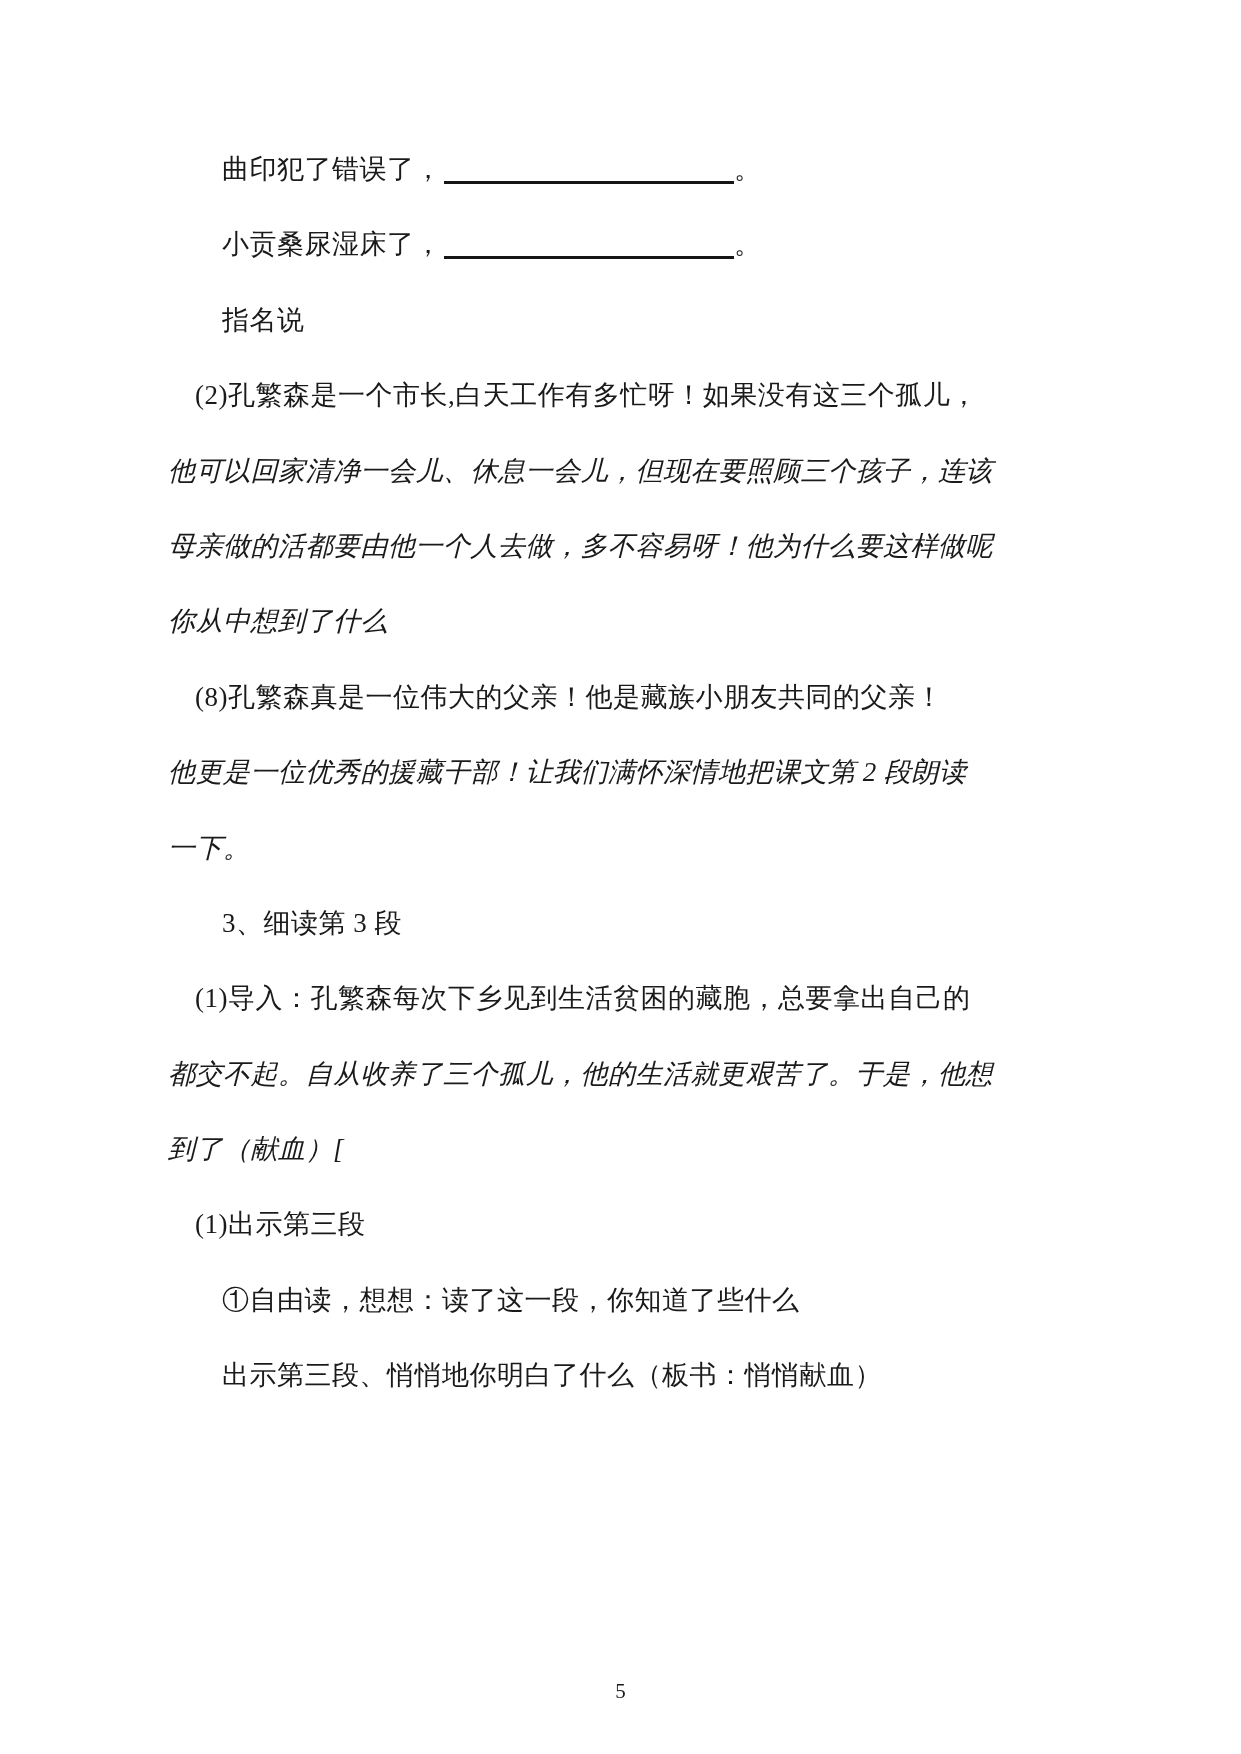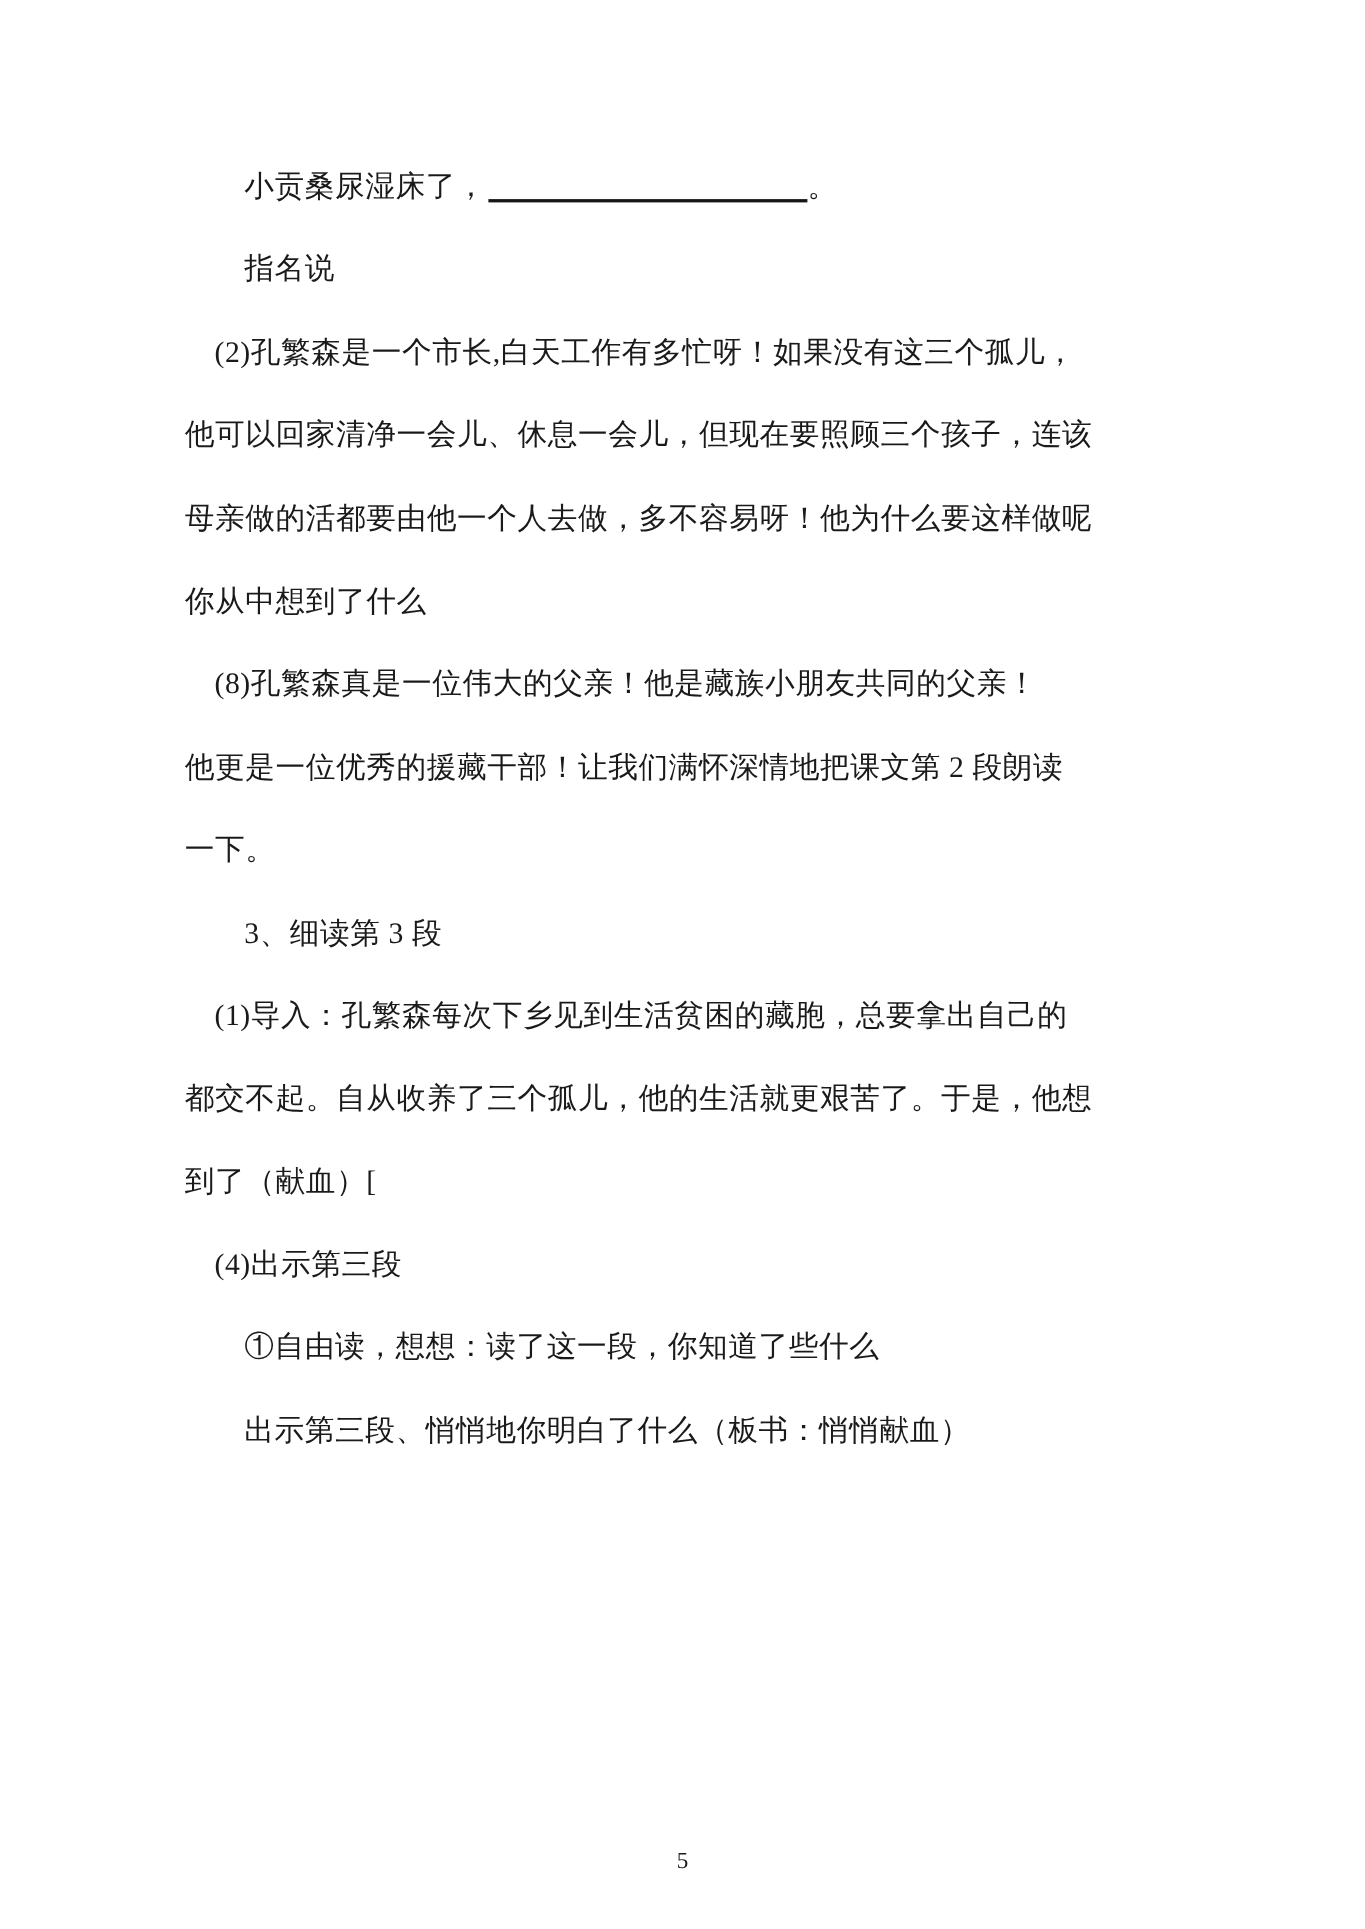--- a/index.html
+++ b/index.html
@@ -26,21 +26,21 @@
     top: 132px;
     width: 800px;
   }
   .doc-line {
     height: 75.4px;
     line-height: 75.4px;
     font-size: 27px;
     white-space: nowrap;
     letter-spacing: 0.5px;
   }
-  .indent-0 { text-indent: 0; }
+  .indent-0 { text-indent: 0; font-style: italic; }
   .indent-1 { text-indent: 27px; }
   .indent-2 { text-indent: 54px; }
   .blank-line {
     display: inline-block;
     width: 290px;
     height: 1em;
     border-bottom: 3px solid #161616;
     position: relative;
     top: 6px;
     margin-left: 2px;
@@ -54,31 +54,32 @@
     font-size: 21px;
     line-height: 30px;
     color: #1a1a1a;
   }
 </style>
 </head>
 <body>
 
 <div class="page">
   <div class="content">
+      <div class="doc-line indent-2"><span>曲印犯了错误了，</span><span class="blank-line"></span><span>。</span></div>
       <div class="doc-line indent-2"><span>小贡桑尿湿床了，</span><span class="blank-line"></span><span>。</span></div>
       <div class="doc-line indent-2"><span>指名说</span></div>
       <div class="doc-line indent-1"><span>(2)孔繁森是一个市长,白天工作有多忙呀！如果没有这三个孤儿，</span></div>
       <div class="doc-line indent-0"><span>他可以回家清净一会儿、休息一会儿，但现在要照顾三个孩子，连该</span></div>
       <div class="doc-line indent-0"><span>母亲做的活都要由他一个人去做，多不容易呀！他为什么要这样做呢</span></div>
       <div class="doc-line indent-0"><span>你从中想到了什么</span></div>
       <div class="doc-line indent-1"><span>(8)孔繁森真是一位伟大的父亲！他是藏族小朋友共同的父亲！</span></div>
       <div class="doc-line indent-0"><span>他更是一位优秀的援藏干部！让我们满怀深情地把课文第 2 段朗读</span></div>
       <div class="doc-line indent-0"><span>一下。</span></div>
       <div class="doc-line indent-2"><span>3、细读第 3 段</span></div>
       <div class="doc-line indent-1"><span>(1)导入：孔繁森每次下乡见到生活贫困的藏胞，总要拿出自己的</span></div>
       <div class="doc-line indent-0"><span>都交不起。自从收养了三个孤儿，他的生活就更艰苦了。于是，他想</span></div>
       <div class="doc-line indent-0"><span>到了（献血）[</span></div>
-      <div class="doc-line indent-1"><span>(4)出示第三段</span></div>
+      <div class="doc-line indent-1"><span>(1)出示第三段</span></div>
       <div class="doc-line indent-2"><span>①自由读，想想：读了这一段，你知道了些什么</span></div>
       <div class="doc-line indent-2"><span>出示第三段、悄悄地你明白了什么（板书：悄悄献血）</span></div>
     </div>
   <div class="page-footer">5</div>
 </div>
 
 </body></html>

